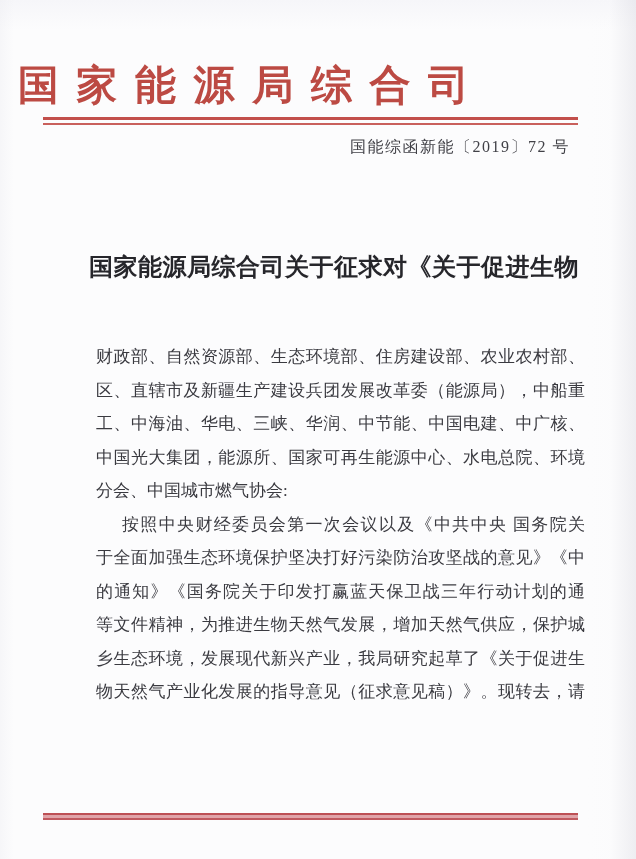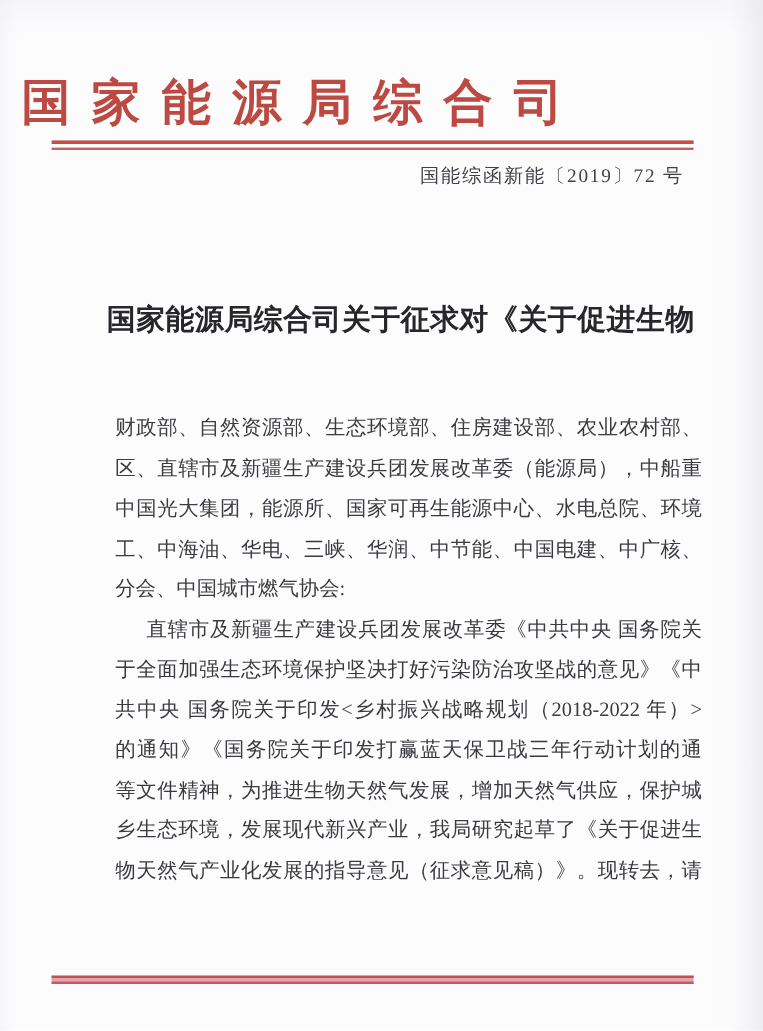--- a/index.html
+++ b/index.html
@@ -114,26 +114,25 @@
 
   <div class="doc-number">国能综函新能〔2019〕72 号</div>
 
   <h1 class="doc-title">
     <div class="title-line">国家能源局综合司关于征求对《关于促进生物</div>
   </h1>
 
   <div class="doc-body">
     <div class="line j">财政部、自然资源部、生态环境部、住房建设部、农业农村部、</div>
     <div class="line j">区、直辖市及新疆生产建设兵团发展改革委（能源局），中船重</div>
+    <div class="line j">工、中海油、华电、三峡、华润、中节能、中国电建、中广核、</div>
     <div class="line j">中国光大集团，能源所、国家可再生能源中心、水电总院、环境</div>
-    <div class="line j">工、中海油、华电、三峡、华润、中节能、中国电建、中广核、</div>
     <div class="line">分会、中国城市燃气协会:</div>
-    <div class="line j indent">直辖市及新疆生产建设兵团发展改革委《中共中央 国务院关</div>
+    <div class="line j indent">按照中央财经委员会第一次会议以及《中共中央 国务院关</div>
     <div class="line j">于全面加强生态环境保护坚决打好污染防治攻坚战的意见》《中</div>
-    <div class="line j">共中央 国务院关于印发&lt;乡村振兴战略规划（2018-2022 年）&gt;</div>
     <div class="line j">的通知》《国务院关于印发打赢蓝天保卫战三年行动计划的通知》</div>
     <div class="line j">等文件精神，为推进生物天然气发展，增加天然气供应，保护城</div>
     <div class="line j">乡生态环境，发展现代新兴产业，我局研究起草了《关于促进生</div>
     <div class="line j">物天然气产业化发展的指导意见（征求意见稿）》。现转去，请结</div>
   </div>
 
   <div class="footer-rule"></div>
 
 </div>
 

